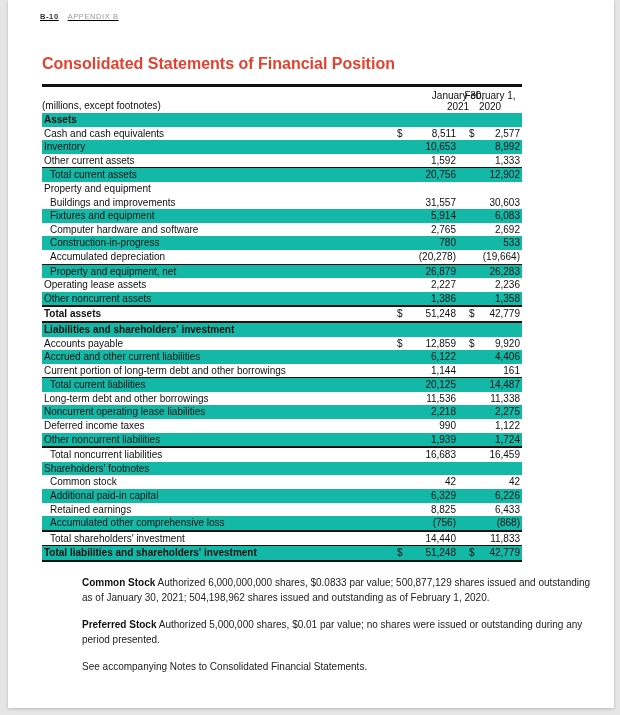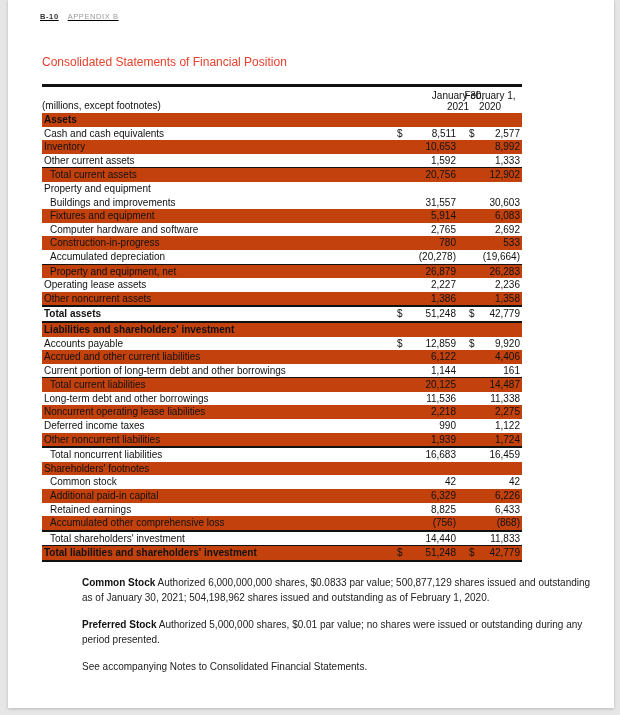--- a/index.html
+++ b/index.html
@@ -1,29 +1,29 @@
 <!DOCTYPE html>
 <html><head>
 <meta charset="utf-8">
 <style>
   html,body{margin:0;padding:0;}
   body{width:620px;height:715px;background:#e6e6e6;position:relative;overflow:hidden;font-family:"Liberation Sans",sans-serif;}
   .page{position:absolute;left:8px;top:0;width:606px;height:708px;background:#fff;box-shadow:0 1px 3px rgba(0,0,0,0.2);}
   .runhead{position:absolute;left:32px;top:12px;font-size:7.5px;letter-spacing:0.6px;text-decoration:underline;}
   .runhead .pg{color:#333;font-weight:bold;margin-right:9px;}
   .runhead .ap{color:#999;}
-  .title{position:absolute;left:34px;top:55px;font-size:12px;font-weight:normal;color:#e8402e;}
+  .title{position:absolute;left:34px;top:55px;font-size:16px;font-weight:bold;color:#e8402e;}
   .tbl{position:absolute;left:34px;top:84px;width:480px;}
   .toprule{height:3px;background:#111;width:480px;}
   .hdr{position:relative;height:26px;}
   .hdr .lbl{position:absolute;left:0;bottom:2px;font-size:10px;color:#111;}
   .hdr .c1{position:absolute;left:344px;width:68px;top:3px;text-align:center;font-size:10px;line-height:11px;color:#111;margin-left:38px;}
   .hdr .c2{position:absolute;left:416px;width:64px;top:3px;text-align:center;font-size:10px;line-height:11px;color:#111;}
   .row{position:relative;height:13.6px;font-size:10px;line-height:13.6px;color:#111;white-space:nowrap;}
-  .row.alt{background:#c2410c;}
+  .row.alt{background:#14b8a6;}
   .row .l{position:absolute;left:2px;}
   .row.ind .l{left:8px;}
   .row.b .l{font-weight:bold;}
   .row .d1{position:absolute;left:355px;}
   .row .v1{position:absolute;right:66px;}
   .row .d2{position:absolute;left:427px;}
   .row .v2{position:absolute;right:2px;}
   .row.tl{border-top:1px solid #111;}
   .row.tk{border-top:2px solid #111;}
   .row.bb{border-bottom:2px solid #111;}

